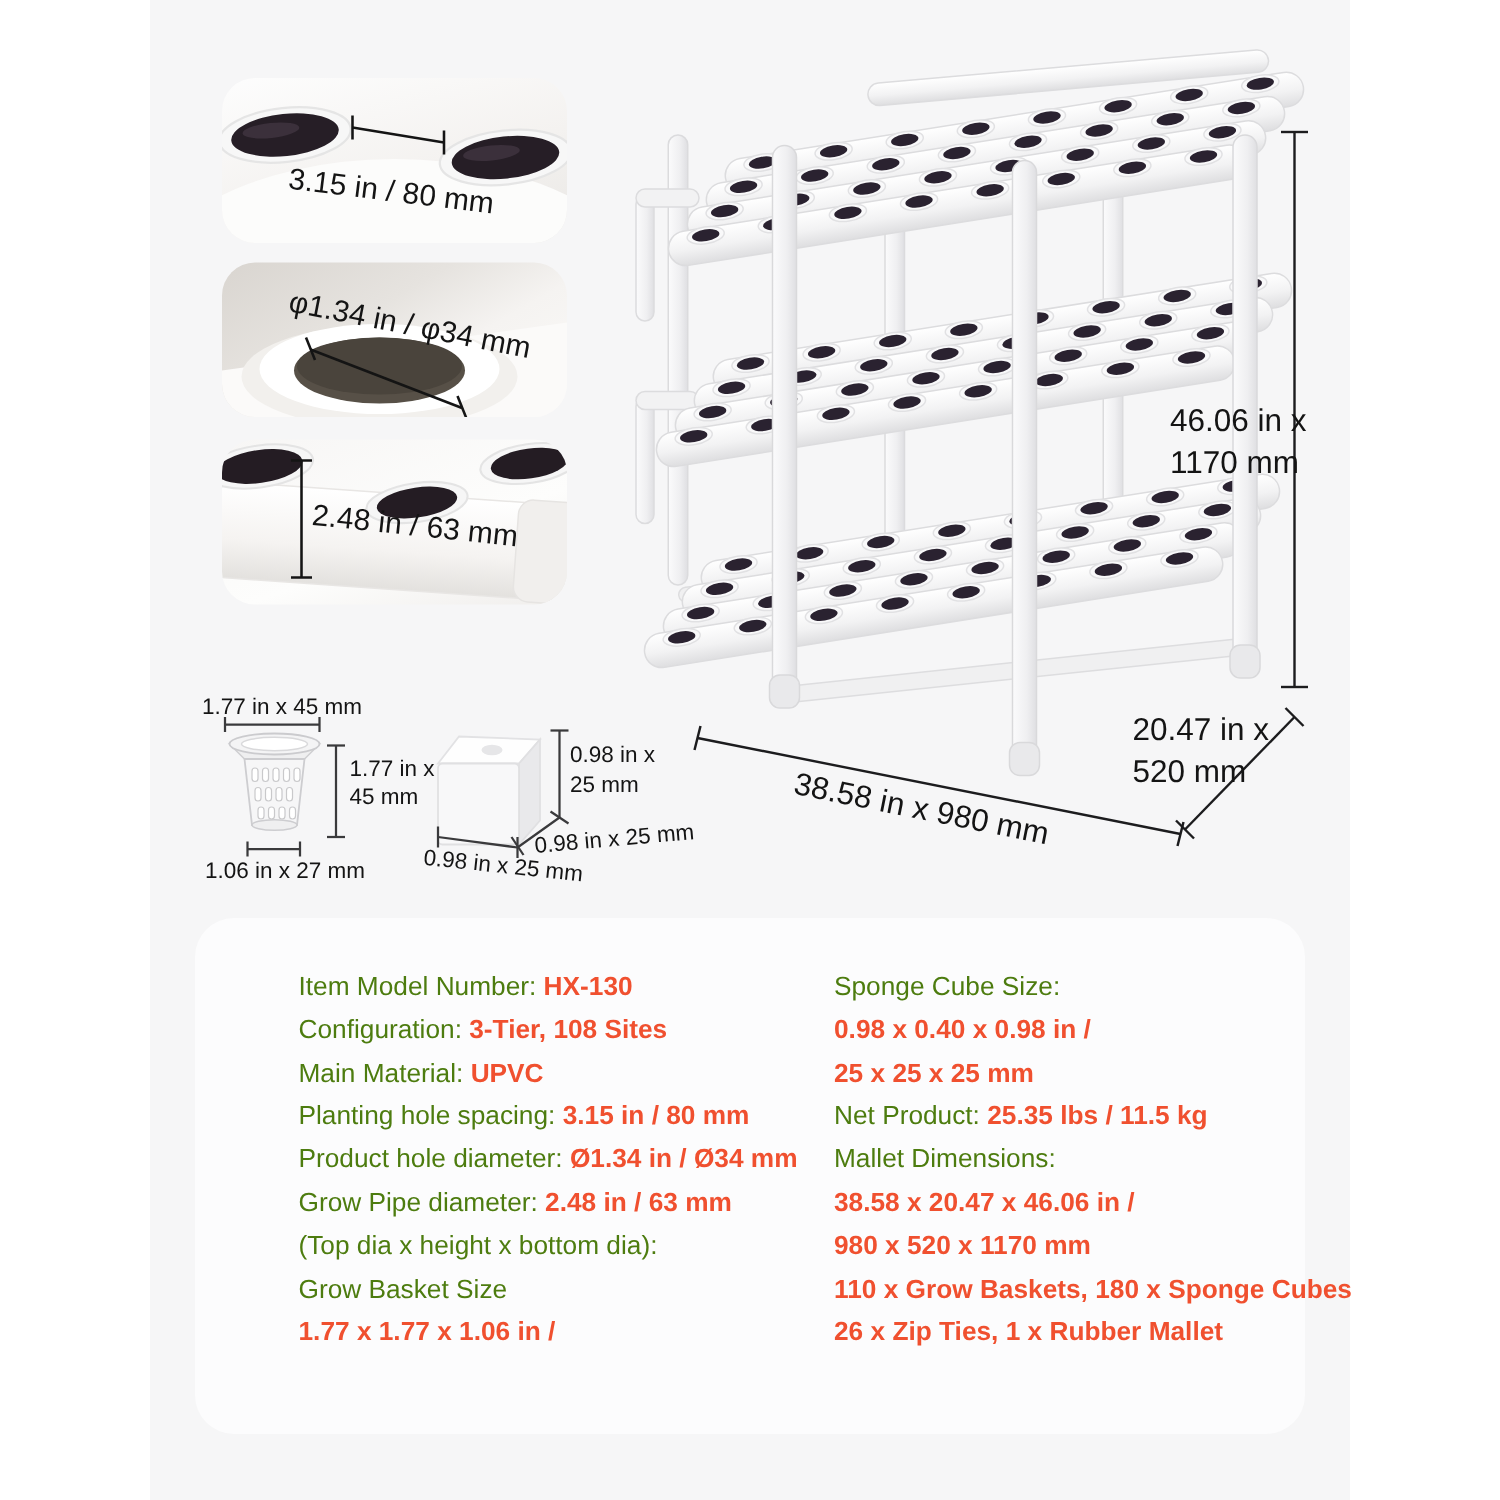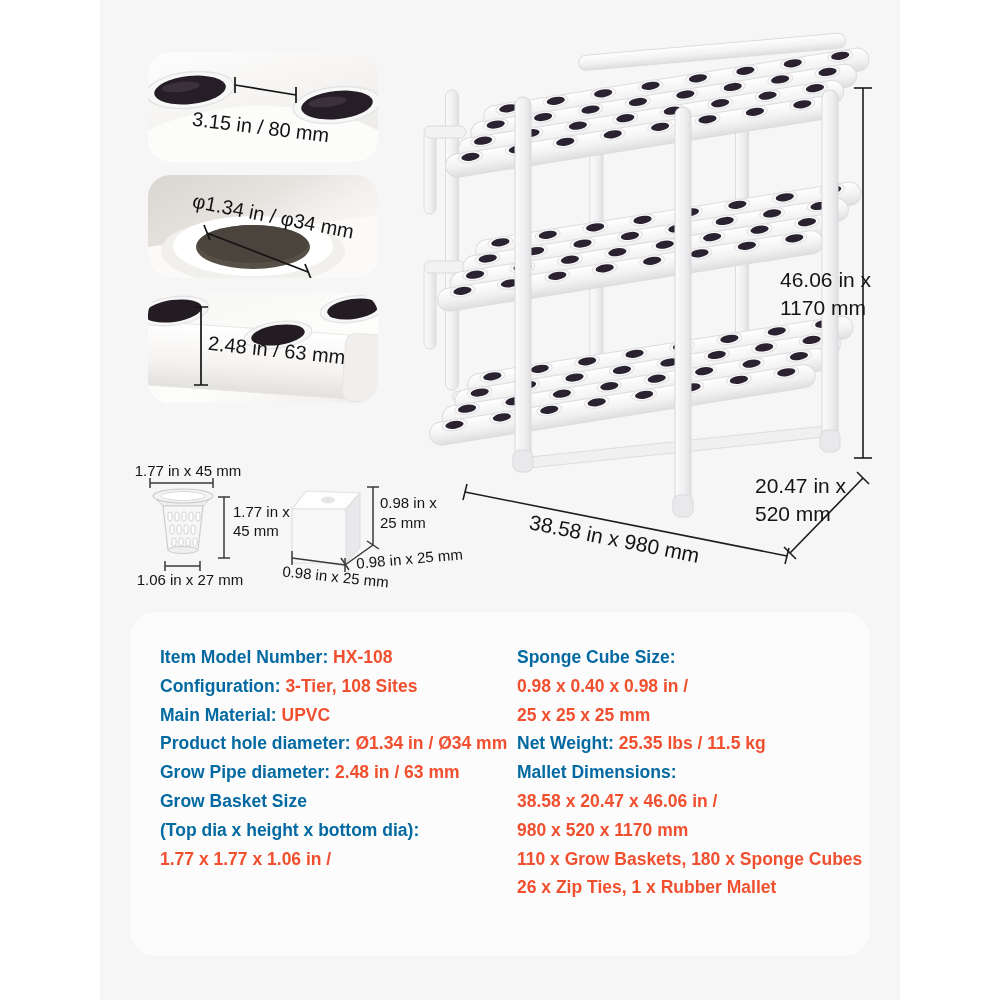--- a/index.html
+++ b/index.html
@@ -17,21 +17,21 @@
   .product-svg { position:absolute; left:100px; top:30px; }
   .diag-svg { position:absolute; left:100px; top:440px; }
   .panel {
     position:absolute; left:130px; top:612px; width:740px; height:344px;
     background:#FCFCFD; border-radius:26px;
   }
   .spec-col { position:absolute; top:31px; }
   #spec-col-left  { left:30px;  width:360px; }
   #spec-col-right { left:387px; width:330px; }
   .spec-row { font-size:17.5px; line-height:28.8px; white-space:pre; }
-  .spec-label { color:#0369a1; font-weight:700; white-space:pre; }
+  .spec-label { color:#4d7c0f; font-weight:400; white-space:pre;margin-left:39px; }
   .spec-value { color:#F0502F; font-weight:700; white-space:pre; }
   text { font-family:"Liberation Sans", sans-serif; }
   .dim-text { fill:#141414; }
 </style>
 </head>
 <body>
 
 <div class="band"></div>
 
 <svg class="product-svg" width="800" height="580" viewBox="0 0 800 580">
@@ -270,33 +270,34 @@
       <line x1="245" y1="118" x2="245" y2="132"></line>
   </g>
   <text class="dim-text" x="280" y="68" font-size="15">0.98 in x</text>
   <text class="dim-text" x="280" y="88" font-size="15">25 mm</text>
   <text class="dim-text" x="310" y="124" font-size="15" text-anchor="middle" transform="rotate(-5 310 124)">0.98 in x 25 mm</text>
   <text class="dim-text" x="235" y="142" font-size="15" text-anchor="middle" transform="rotate(6 235 142)">0.98 in x 25 mm</text>
 </svg>
 
 <div class="panel">
   <div class="spec-col" id="spec-col-left">
-    <div class="spec-row"><span class="spec-label">Item Model Number: </span><span class="spec-value">HX-108</span></div>
+    <div class="spec-row"><span class="spec-label">Item Model Number: </span><span class="spec-value">HX-130</span></div>
     <div class="spec-row"><span class="spec-label">Configuration: </span><span class="spec-value">3-Tier, 108 Sites</span></div>
     <div class="spec-row"><span class="spec-label">Main Material: </span><span class="spec-value">UPVC</span></div>
+    <div class="spec-row"><span class="spec-label">Planting hole spacing: </span><span class="spec-value">3.15 in / 80 mm</span></div>
     <div class="spec-row"><span class="spec-label">Product hole diameter: </span><span class="spec-value">Ø1.34 in / Ø34 mm</span></div>
     <div class="spec-row"><span class="spec-label">Grow Pipe diameter: </span><span class="spec-value">2.48 in / 63 mm</span></div>
+    <div class="spec-row"><span class="spec-label">(Top dia x height x bottom dia):</span><span class="spec-value"></span></div>
     <div class="spec-row"><span class="spec-label">Grow Basket Size</span><span class="spec-value"></span></div>
-    <div class="spec-row"><span class="spec-label">(Top dia x height x bottom dia):</span><span class="spec-value"></span></div>
     <div class="spec-row"><span class="spec-label"></span><span class="spec-value">1.77 x 1.77 x 1.06 in /</span></div>
   </div>
   <div class="spec-col" id="spec-col-right">
     <div class="spec-row"><span class="spec-label">Sponge Cube Size:</span><span class="spec-value"></span></div>
     <div class="spec-row"><span class="spec-label"></span><span class="spec-value">0.98 x 0.40 x 0.98 in /</span></div>
     <div class="spec-row"><span class="spec-label"></span><span class="spec-value">25 x 25 x 25 mm</span></div>
-    <div class="spec-row"><span class="spec-label">Net Weight: </span><span class="spec-value">25.35 lbs / 11.5 kg</span></div>
+    <div class="spec-row"><span class="spec-label">Net Product: </span><span class="spec-value">25.35 lbs / 11.5 kg</span></div>
     <div class="spec-row"><span class="spec-label">Mallet Dimensions:</span><span class="spec-value"></span></div>
     <div class="spec-row"><span class="spec-label"></span><span class="spec-value">38.58 x 20.47 x 46.06 in /</span></div>
     <div class="spec-row"><span class="spec-label"></span><span class="spec-value">980 x 520 x 1170 mm</span></div>
     <div class="spec-row"><span class="spec-label"></span><span class="spec-value">110 x Grow Baskets, 180 x Sponge Cubes</span></div>
     <div class="spec-row"><span class="spec-label"></span><span class="spec-value">26 x Zip Ties, 1 x Rubber Mallet</span></div>
   </div>
 </div>
 
 </body></html>

